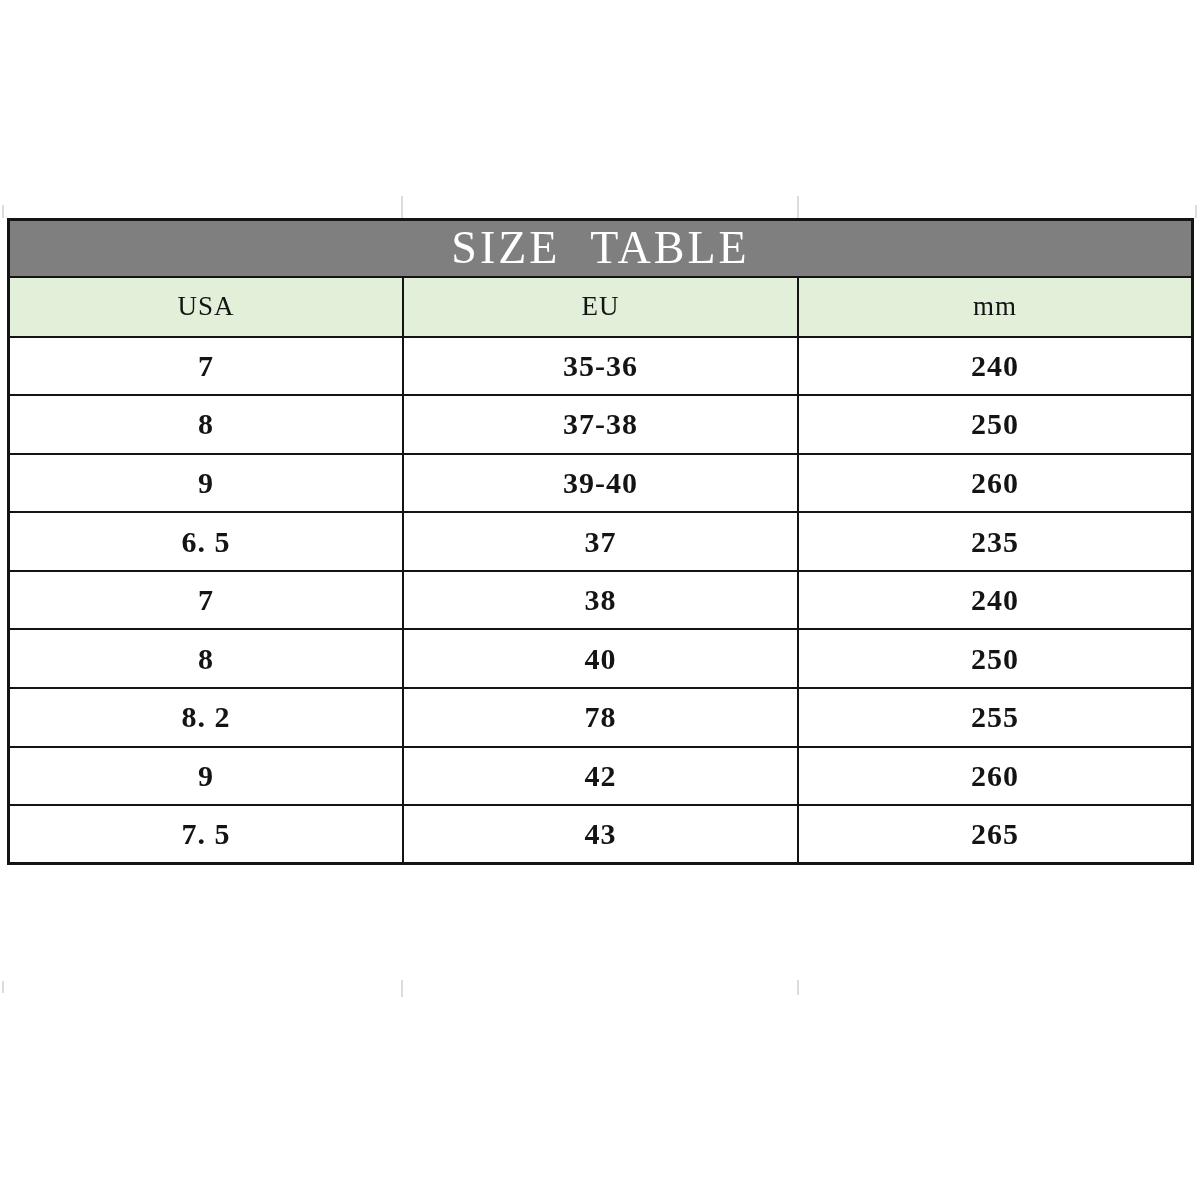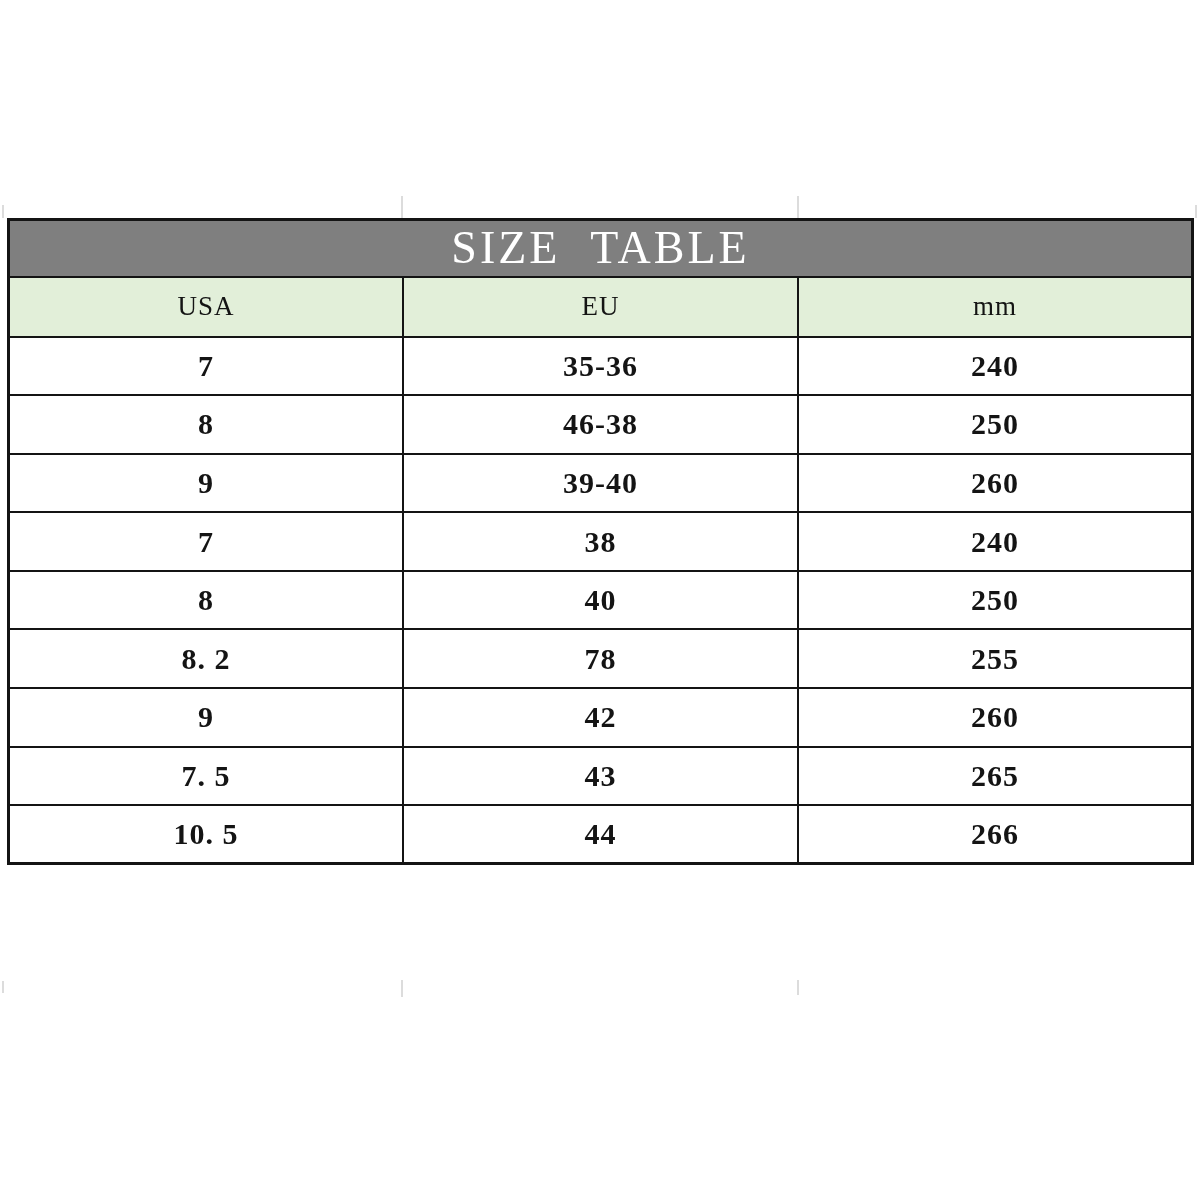--- a/index.html
+++ b/index.html
@@ -93,27 +93,32 @@
       </tr>
     </thead>
     <tbody>
       <tr class="data-row">
         <td>7</td>
         <td>35-36</td>
         <td>240</td>
       </tr>
       <tr class="data-row">
         <td>8</td>
-        <td>46-38</td>
+        <td>37-38</td>
         <td>250</td>
       </tr>
       <tr class="data-row">
         <td>9</td>
         <td>39-40</td>
         <td>260</td>
+      </tr>
+      <tr class="data-row">
+        <td>6. 5</td>
+        <td>37</td>
+        <td>235</td>
       </tr>
       <tr class="data-row">
         <td>7</td>
         <td>38</td>
         <td>240</td>
       </tr>
       <tr class="data-row">
         <td>8</td>
         <td>40</td>
         <td>250</td>
@@ -126,20 +131,15 @@
       <tr class="data-row">
         <td>9</td>
         <td>42</td>
         <td>260</td>
       </tr>
       <tr class="data-row">
         <td>7. 5</td>
         <td>43</td>
         <td>265</td>
       </tr>
-      <tr class="data-row">
-        <td>10. 5</td>
-        <td>44</td>
-        <td>266</td>
-      </tr>
     </tbody>
   </table>
 </div>
 
 </body></html>

